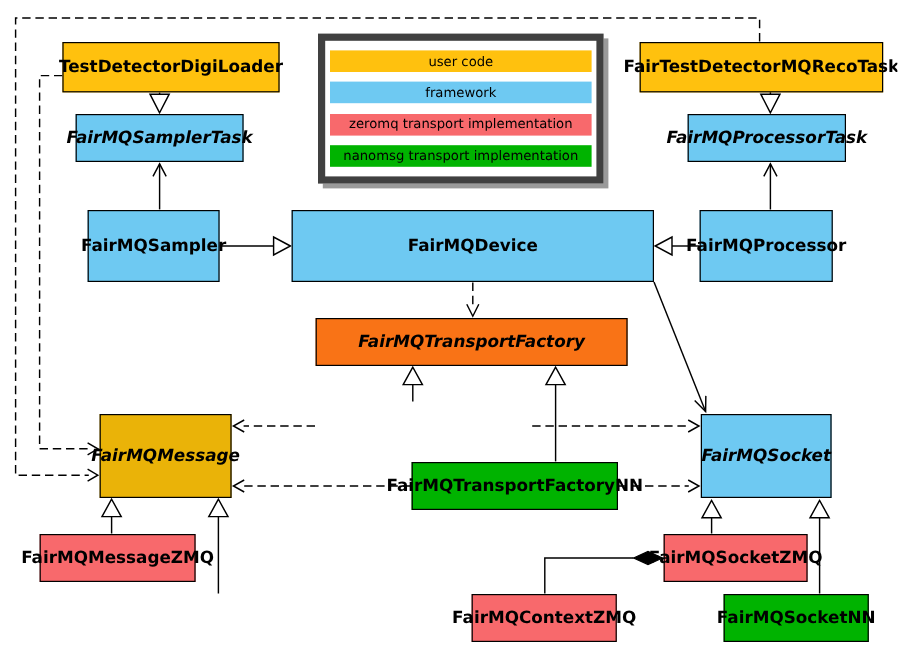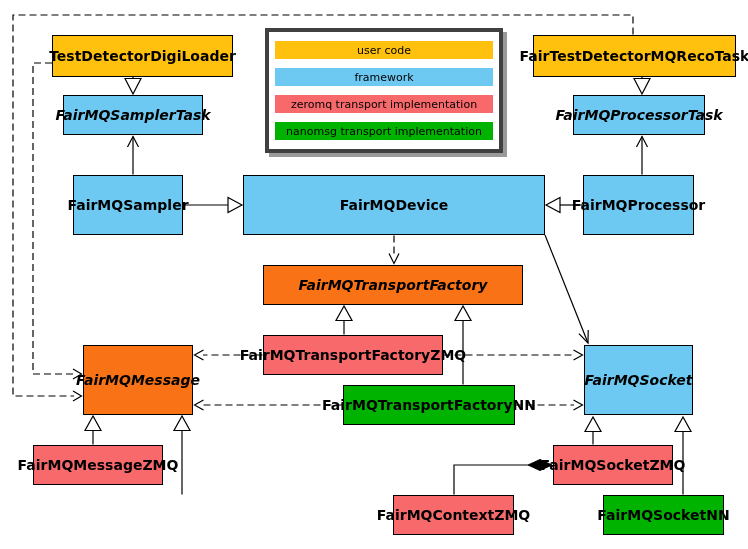--- a/index.html
+++ b/index.html
@@ -10,21 +10,21 @@
   svg.edges{position:absolute;left:0;top:0;width:748px;height:549px;}
   .node{
     position:absolute;box-sizing:border-box;border:1px solid #000;
     display:flex;align-items:center;justify-content:center;
     font-size:14px;font-weight:bold;color:#000;text-align:center;
     white-space:nowrap;
   }
   .node.abstract{font-style:italic;}
   .legend{
     position:absolute;left:265px;top:28px;width:238px;height:125px;
-    box-sizing:border-box;background:#fff;border:4px solid #404040;
+    box-sizing:border-box;background:#fff;border:6px solid #404040;
     box-shadow:4px 4px 0 #9a9a9a;
     display:flex;flex-direction:column;justify-content:space-evenly;align-items:center;
   }
   .legend-bar{
     width:218px;height:18px;display:flex;align-items:center;justify-content:center;
     font-size:11px;font-weight:normal;color:#000;white-space:nowrap;
   }
   .edge-line{stroke:#000;stroke-width:1.2;fill:none;}
   .edge-dashed{stroke:#000;stroke-width:1.2;fill:none;stroke-dasharray:7 4;}
   .tri{fill:#fff;stroke:#000;stroke-width:1.2;}
@@ -118,25 +118,24 @@
   <div class="node abstract" style="left: 573px; top: 95px; width: 132px; height: 40px; background: rgb(110, 201, 242);">FairMQProcessorTask</div>
 
   <div class="node" style="left: 73px; top: 175px; width: 110px; height: 60px; background: rgb(110, 201, 242);">FairMQSampler</div>
 
   <div class="node" style="left: 243px; top: 175px; width: 302px; height: 60px; background: rgb(110, 201, 242);">FairMQDevice</div>
 
   <div class="node" style="left: 583px; top: 175px; width: 111px; height: 60px; background: rgb(110, 201, 242);">FairMQProcessor</div>
 
   <div class="node abstract" style="left: 263px; top: 265px; width: 260px; height: 40px; background: #f97316;">FairMQTransportFactory</div>
 
-  <div class="node" style="left: 263px; top: 335px; width: 180px; height: 40px; background: rgb(248, 105, 108);">FairMQTransportFactoryZMQ</div>
 
   <div class="node" style="left: 343px; top: 385px; width: 172px; height: 40px; background: rgb(0, 179, 0);">FairMQTransportFactoryNN</div>
 
-  <div class="node abstract" style="left: 83px; top: 345px; width: 110px; height: 70px; background: #f97316;">FairMQMessage</div>
+  <div class="node abstract" style="left: 83px; top: 345px; width: 110px; height: 70px; background: #eab308;">FairMQMessage</div>
 
   <div class="node abstract" style="left: 584px; top: 345px; width: 109px; height: 70px; background: rgb(110, 201, 242);">FairMQSocket</div>
 
   <div class="node" style="left: 33px; top: 445px; width: 130px; height: 40px; background: rgb(248, 105, 108);">FairMQMessageZMQ</div>
 
 
   <div class="node" style="left: 553px; top: 445px; width: 120px; height: 40px; background: rgb(248, 105, 108);">FairMQSocketZMQ</div>
 
   <div class="node" style="left: 603px; top: 495px; width: 121px; height: 40px; background: rgb(0, 179, 0);">FairMQSocketNN</div>
 

